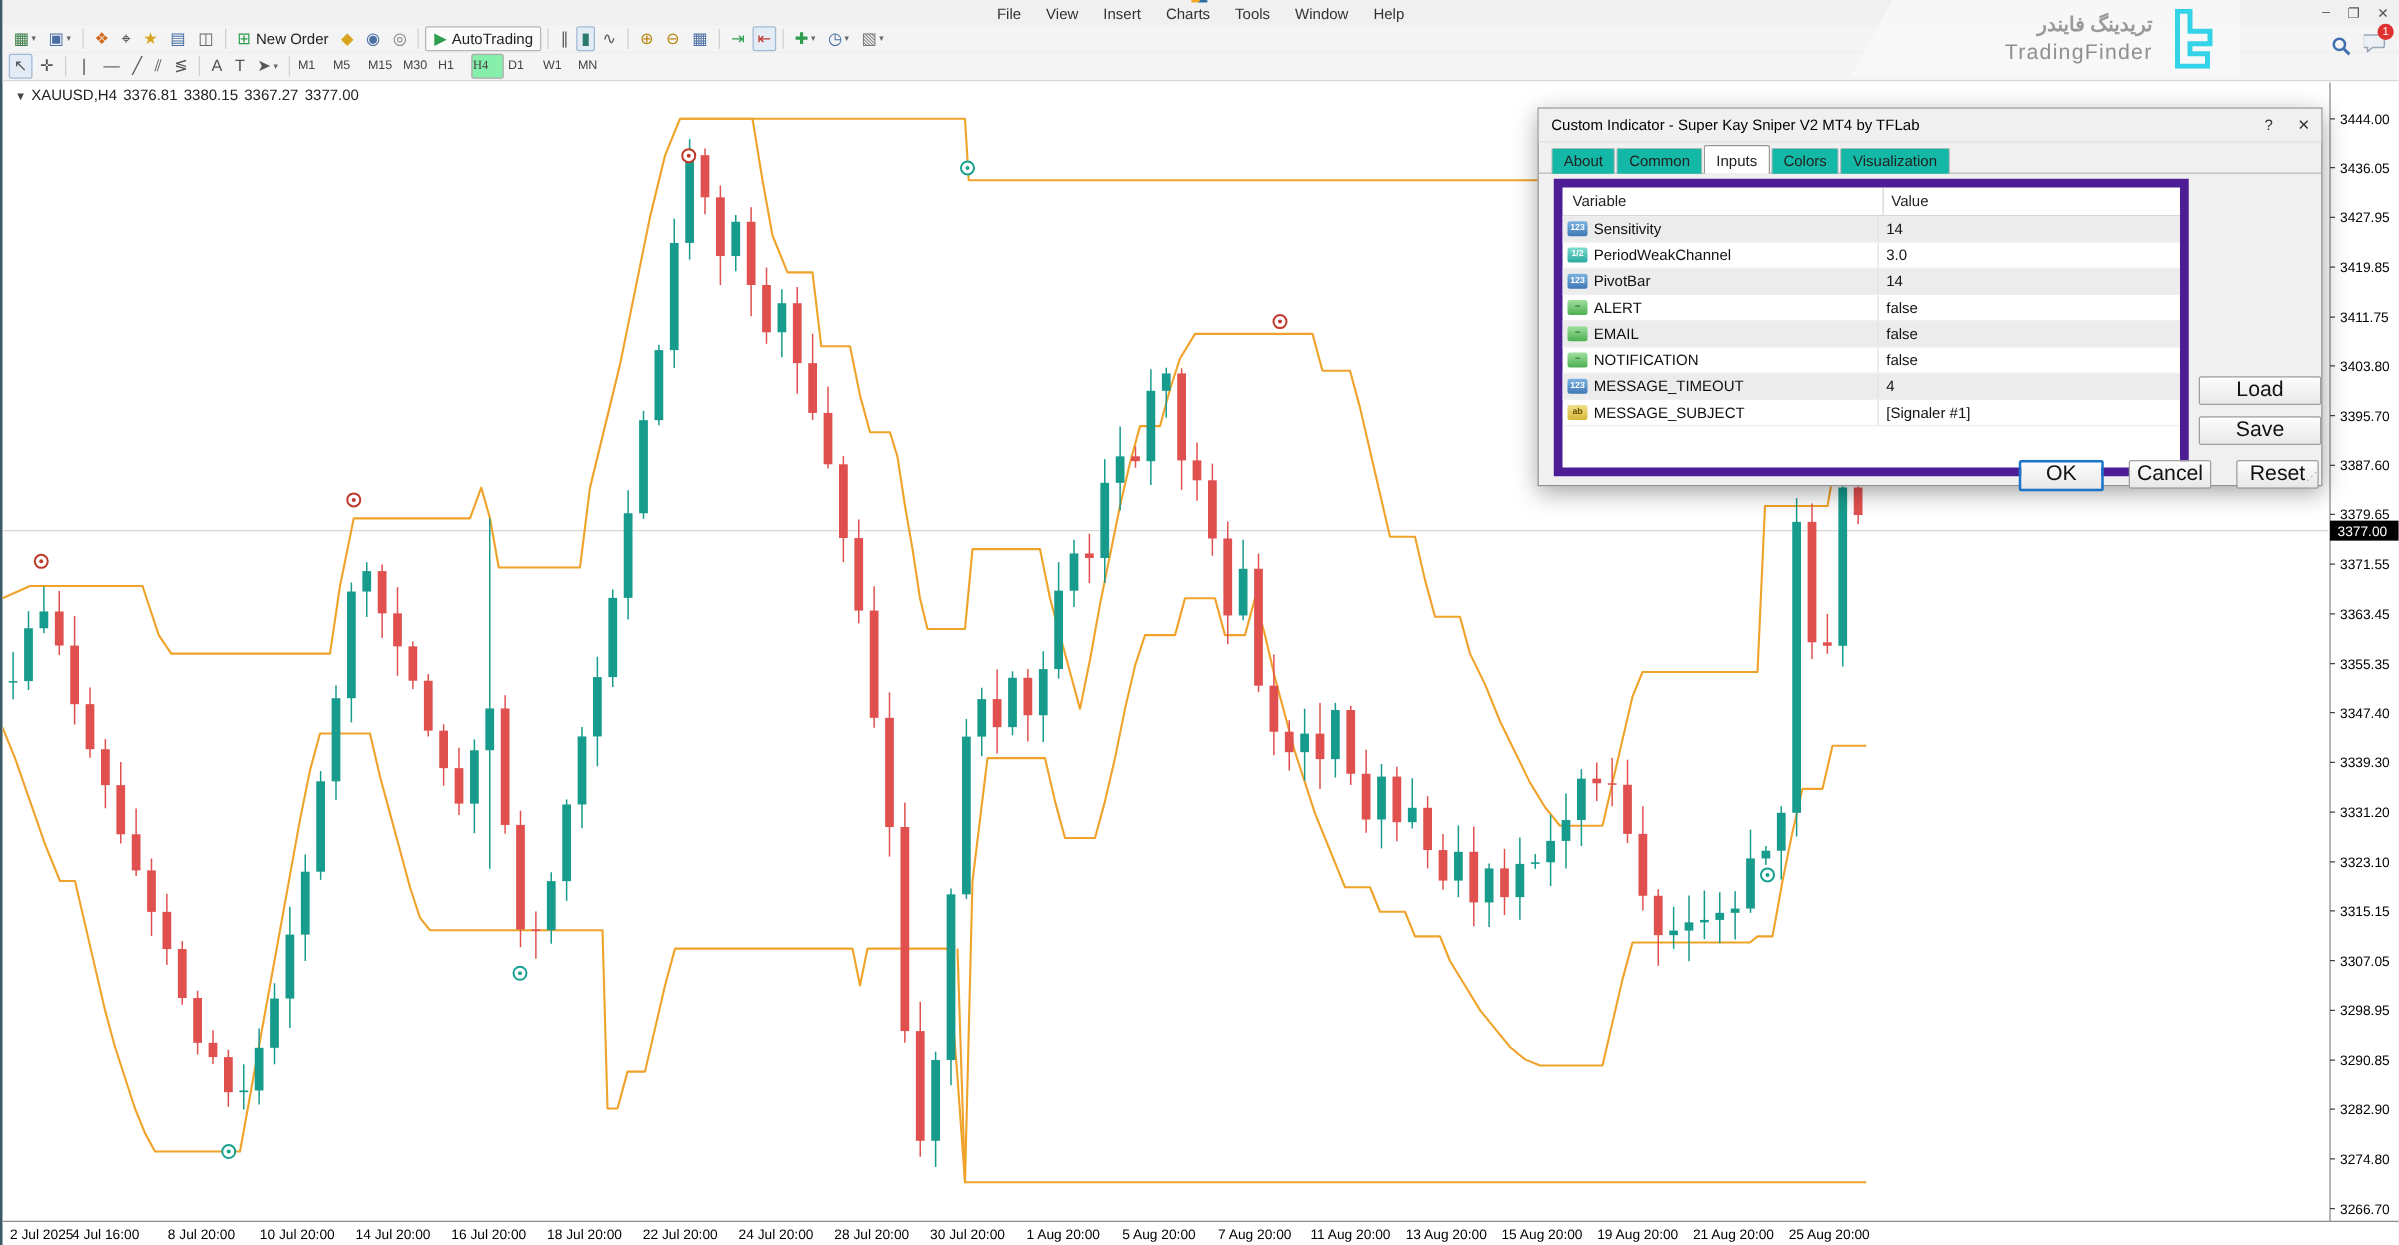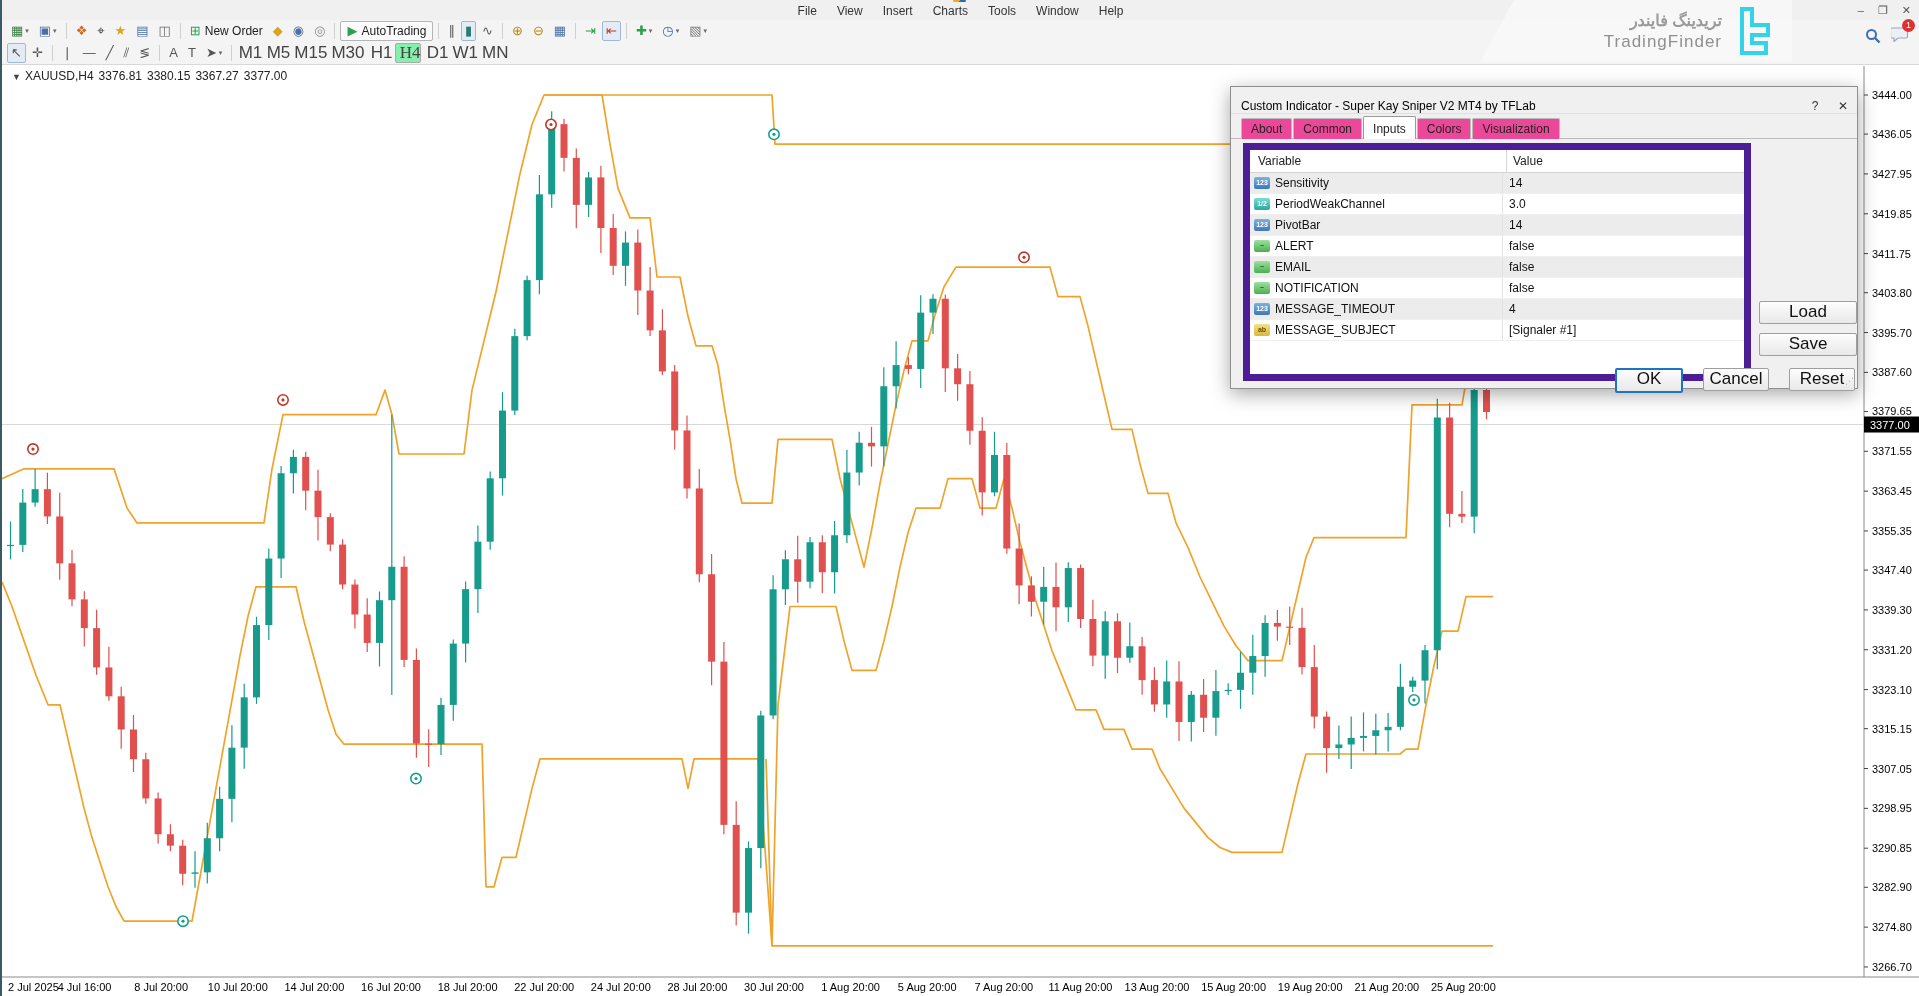--- a/index.html
+++ b/index.html
@@ -11,42 +11,42 @@
   .toolbar{position:absolute;left:0;width:100%;height:22px;background:#f4f4f4;border-bottom:1px solid #d9d9d9;display:flex;align-items:center;z-index:20;font-size:12px;}
   #toolbar1{top:20px;}
   #toolbar2{top:42px;}
   .tb-btn{display:inline-flex;align-items:center;height:18px;padding:0 3px;margin:0 1px;border:1px solid transparent;border-radius:2px;color:#555;cursor:default;white-space:nowrap;}
   .tb-btn .ico{font-size:13px;line-height:18px;}
   .tb-btn .lbl{margin-left:4px;color:#222;}
   .tb-btn .caret{font-size:7px;margin-left:2px;color:#666;}
   .tb-btn.active{background:#e3ecf5;border-color:#9fb9d4;}
   .tb-btn.boxed{border:1px solid #b5b5b5;background:#fbfbfb;padding:0 6px;}
   .tb-sep{width:1px;height:16px;background:#d0d0d0;margin:0 4px;}
-  .tf-btn{display:inline-block;min-width:24px;text-align:right;height:18px;line-height:18px;margin:0 1px;border:1px solid transparent;border-radius:2px;color:#444;font-size:17px;}
+  .tf-btn{display:inline-block;min-width:24px;text-align:left;height:18px;line-height:18px;margin:0 1px;border:1px solid transparent;border-radius:2px;color:#444;font-size:10px;}
   .tf-btn.active{background:#86efac;border-color:#aaa;font-family:Liberation Serif, serif;}
   
   #chart-header{position:absolute;left:10px;top:69px;z-index:5;font-size:12px;color:#222;}
   #chart-header .tri{font-size:9px;color:#444;margin-right:4px;}
   #chart-header span{margin-right:5px;}
   
   #watermark{position:absolute;left:1478px;top:0;width:312px;height:62px;background:rgba(247,247,247,0.93);clip-path:polygon(34px 0,100% 0,100% 100%,0 100%);z-index:40;display:flex;align-items:center;justify-content:flex-end;padding-right:14px;box-sizing:border-box;}
   #wm-text{text-align:right;color:#9a9a9a;margin-right:12px;}
   #wm-fa{font-size:16px;font-weight:bold;line-height:22px;}
   #wm-en{font-size:17px;letter-spacing:1px;line-height:20px;color:#8f8f8f;}
   
   #wincontrols{position:absolute;right:8px;top:4px;z-index:50;display:flex;gap:14px;color:#555;font-size:11px;}
   #utilicons{position:absolute;right:10px;top:26px;z-index:50;display:flex;gap:10px;align-items:center;}
   #chat-badge{position:absolute;right:-6px;top:-7px;background:#e03131;color:#fff;border-radius:50%;width:13px;height:13px;font-size:9px;line-height:13px;text-align:center;}
   
   #dialog{position:absolute;left:1228px;top:86px;width:628px;height:303px;background:#f0f0f0;border:1px solid #8f8f8f;box-shadow:0 5px 18px rgba(0,0,0,.35);z-index:60;font-size:12px;color:#111;box-sizing:border-box;}
-  #dlg-title{height:26px;display:flex;align-items:flex-end;background:#f0f0f0;border-bottom:1px solid #e0e0e0;}
+  #dlg-title{height:26px;display:flex;align-items:center;background:#f0f0f0;border-bottom:1px solid #e0e0e0;}
   #dlg-title .t{flex:1;padding-left:10px;font-size:12px;color:#000;}
   .dlg-sysbtn{width:28px;text-align:center;color:#333;font-size:12px;}
   #dlg-tabs{display:flex;align-items:flex-end;height:24px;padding-left:10px;border-bottom:1px solid #bbb;}
-  .dlg-tab{padding:3px 9px;margin-right:1px;border:1px solid #bbb;border-bottom:none;background:#ec4899;font-size:12px;color:#222;border-radius:2px 2px 0 0;position:relative;top:1px;}
+  .dlg-tab{padding:3px 9px;margin-right:1px;border:1px solid #bbb;border-bottom:none;background:#14b8a6;font-size:12px;color:#222;border-radius:2px 2px 0 0;position:relative;top:1px;}
   .dlg-tab.active{background:#fff;padding-top:5px;border-color:#999;}
   #dlg-table{position:absolute;left:12px;top:56px;width:494px;height:224px;background:#fff;border:7px solid #4c1d95;overflow:hidden;}
   .dlg-hrow{display:flex;height:22px;line-height:22px;border-bottom:1px solid #d5d5d5;color:#222;}
   .dlg-hrow .c1{width:248px;padding-left:8px;border-right:1px solid #d5d5d5;}
   .dlg-hrow .c2{flex:1;padding-left:6px;}
   .dlg-row{display:flex;height:20px;line-height:20px;border-bottom:1px solid #efefef;}
   .dlg-row:nth-child(odd){background:#ececec;}
   .dlg-row .c1{width:248px;padding-left:4px;border-right:1px solid #e2e2e2;display:flex;align-items:center;gap:5px;}
   .dlg-row .c2{flex:1;padding-left:6px;}
   .ricon{display:inline-block;width:16px;height:12px;border-radius:2px;font-size:7px;font-weight:bold;color:#fff;text-align:center;line-height:12px;}

